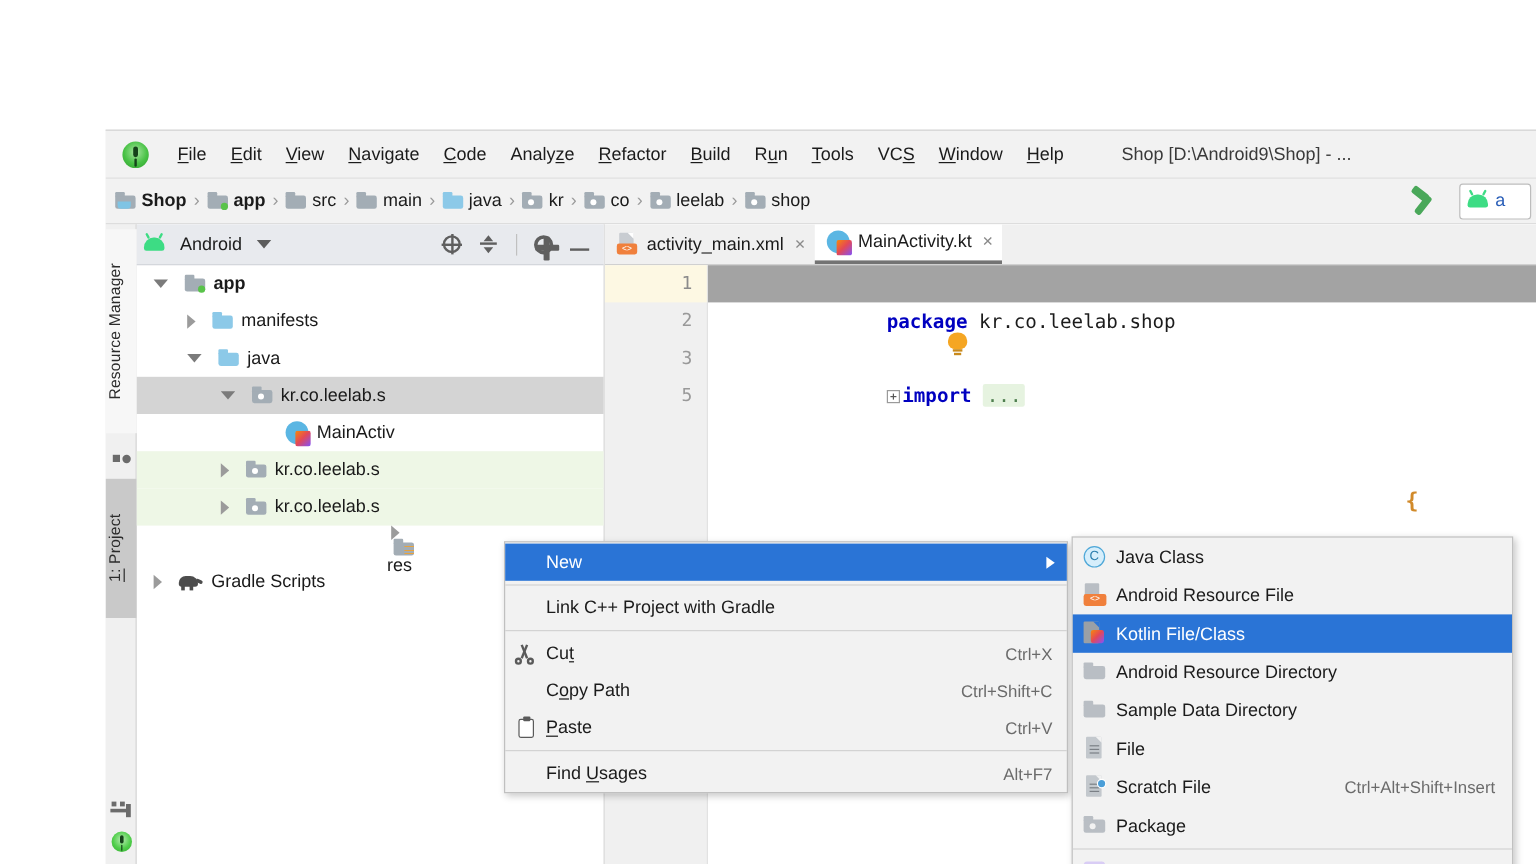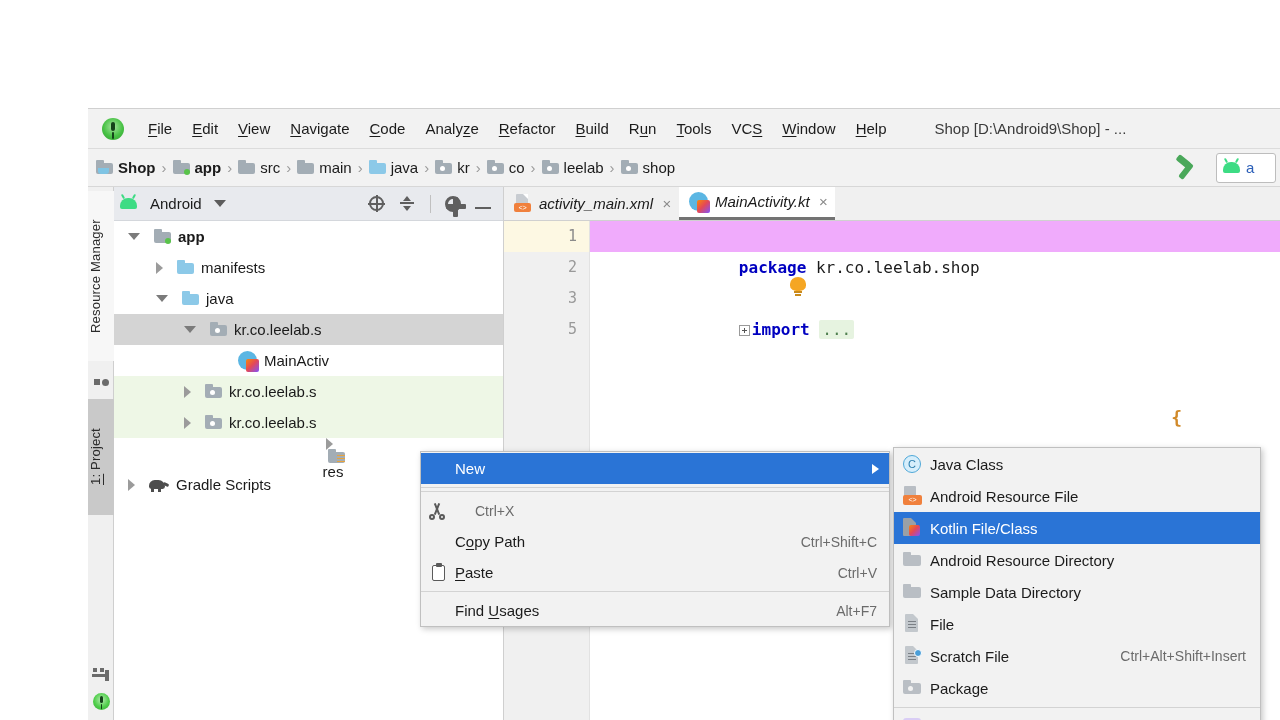--- a/index.html
+++ b/index.html
@@ -244,38 +244,38 @@
   .res-lines {
     position:absolute; right:0px; bottom:1px; width:8px; height:7px;
     background: repeating-linear-gradient(to bottom,#e8a33d 0,#e8a33d 1px,transparent 1px,transparent 3px);
   }
 
   
   .editor { flex: 1; background: #fff; position: relative; overflow: hidden; }
   .edtabs { height: 34px; background: #f0f0f0; display: flex; align-items: flex-end;
             border-bottom: 1px solid #d0d0d0; }
   .edtab { height: 34px; display: flex; align-items: center; padding: 0 8px 0 10px;
-           font-size: 15px; color: #1b1b1b; white-space: nowrap; font-style: italic; }
+           font-size: 15px; color: #1b1b1b; white-space: nowrap; }
   .edtab.active { background: #fff; border-bottom: 3px solid #737373; justify-content: flex-end; }
   .edtab .x { margin-left: 9px; color: #8a8a8a; font-size: 15px; }
   .xml-icon { width: 18px; height: 18px; position: relative; flex:none; margin-right:7px; }
   .xml-icon .pg { position:absolute; left:2px; top:0; width:12px; height:13px; background:#c8ccd1; border-radius:1px; }
   .xml-icon .pg::after{content:"";position:absolute;right:0;top:0;border-top:5px solid #fff;border-left:5px solid transparent;}
   .xml-icon .tag { position:absolute; left:0; bottom:0; width:17px; height:9px; background:#f0803c; border-radius:2px;
                    color:#fff; font-size:7px; text-align:center; line-height:9px; font-family:"Liberation Sans",sans-serif;}
   .edtab .ktico { margin-right: 7px; }
 
   .code-area { display: flex; height: 100%; }
   .gutter { width: 86px; background: #f0f0f0; border-right: 1px solid #e2e2e2; position: relative; flex:none; }
   .gline { height: 31px; line-height: 31px; text-align: right; padding-right: 12px;
            font-family: "DejaVu Sans Mono", "Liberation Mono", monospace; font-size: 15px; color: #999; }
   .gline.cur { background: #fdf8e3; color: #8b8b8b; }
   .code { flex: 1; position: relative; font-family: "DejaVu Sans Mono","Liberation Mono",monospace; font-size: 16px; }
   .cline { height: 31px; line-height: 31px; padding-left: 14px; white-space: pre; }
-  .cline.cur { background: #f0abfc; }
+  .cline.cur { background: #a3a3a3; }
   .kw { color: #0000c0; font-weight: bold; }
   .plain { color: #1b1b1b; }
   .fold-dots { background: #e6f3e0; color: #4f7f4f; padding: 0 3px; border-radius:2px;}
   .fold-box {
     display:inline-block; width:11px; height:11px; border:1px solid #9a9a9a; background:#fff;
     position:relative; vertical-align: middle; margin-right: 2px; margin-left:-12px;
   }
   .fold-box::before{content:"";position:absolute;left:2px;top:4px;width:5px;height:1px;background:#555;}
   .fold-box::after{content:"";position:absolute;left:4px;top:2px;width:1px;height:5px;background:#555;}
   .bulb {
@@ -607,28 +607,33 @@
       </div>
     </div>
 
     <div class="ctxmenu">
       <div class="cmi hl">
         <span class="micon"></span>
         <span class="mlabel">New</span>
         <span class="arrow-right"></span>
       </div>
       <div class="cm-sep"></div>
+      <div class="cmi">
+        <span class="micon"></span>
+        <span class="mlabel">Link C++ Project with Gradle</span>
+      </div>
       <div class="cm-sep"></div>
       <div class="cmi">
         <span class="micon i-cut">
             <span class="b1"></span>
             <span class="b2"></span>
             <span class="c1"></span>
             <span class="c2"></span>
           </span>
+        <span class="mlabel">Cu<u>t</u></span>
         <span class="accel">Ctrl+X</span>
       </div>
       <div class="cmi">
         <span class="micon"></span>
         <span class="mlabel">C<u>o</u>py Path</span>
         <span class="accel">Ctrl+Shift+C</span>
       </div>
       <div class="cmi">
         <span class="micon i-paste">
             <span class="cb"></span>

